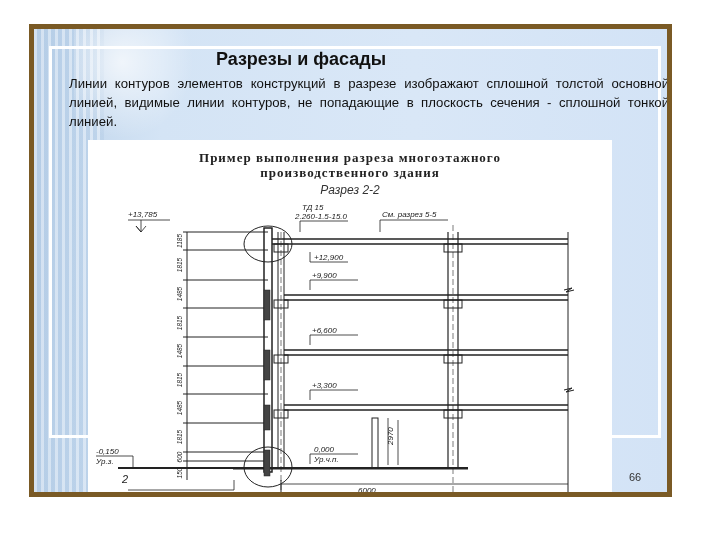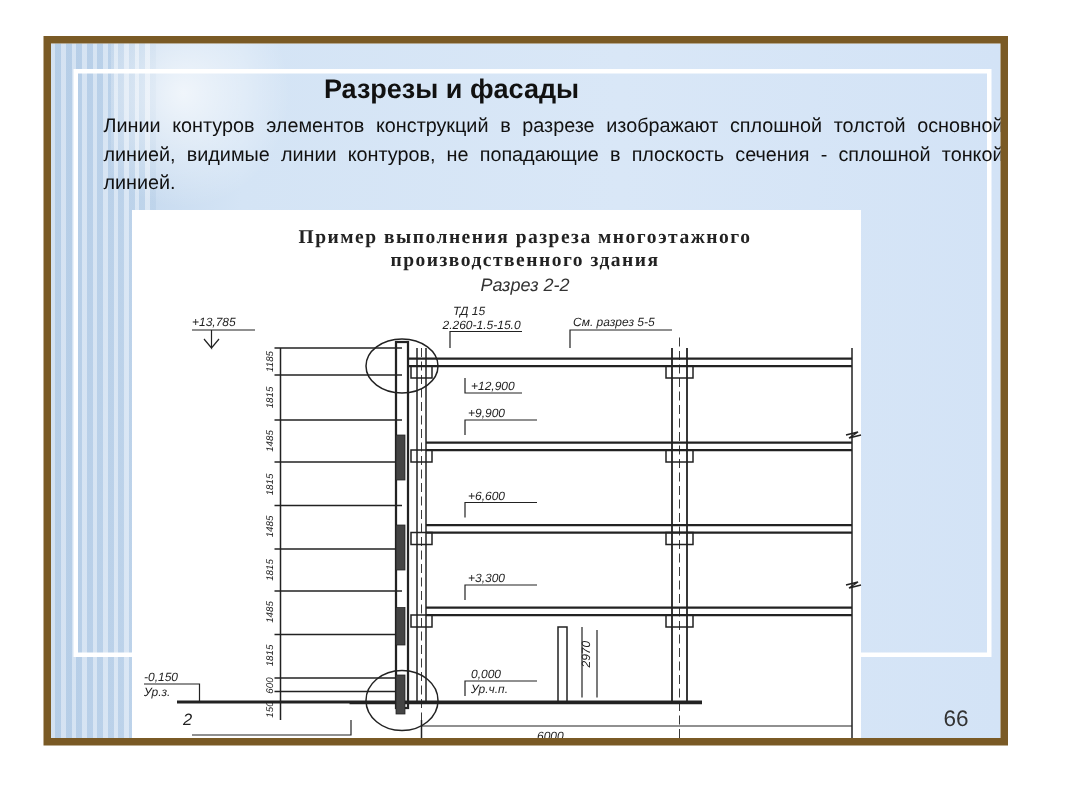--- a/index.html
+++ b/index.html
@@ -27,26 +27,26 @@
     }
     .title {
       position: absolute; left: 0; top: 20px; width: 534px; text-align: center;
       font-size: 18px; font-weight: bold; color: #111;
     }
     .body-text {
       position: absolute; left: 15px; top: 45px; width: 600px;
       font-size: 13.2px; line-height: 19px; color: #111; text-align: justify; padding-left: 20px;
     }
     .drawing {
-      position: absolute; left: 54px; top: 111px; width: 486px; height: 373px;
+      position: absolute; left: 54px; top: 111px; width: 524px; height: 373px;
       background: #ffffff;
     }
     .drawing svg { position: absolute; left: 0; top: 0; }
     .page-number {
-      position: absolute; left: 595px; top: 442px; font-size: 15px; color: #333; text-align: right;
+      position: absolute; left: 595px; top: 442px; font-size: 11px; color: #333; text-align: right;
     }
   </style>
 </head>
 <body>
 
 <div class="slide">
   <div class="deco"></div>
   <div class="deco2"></div>
   <div class="inner-frame"></div>
 

